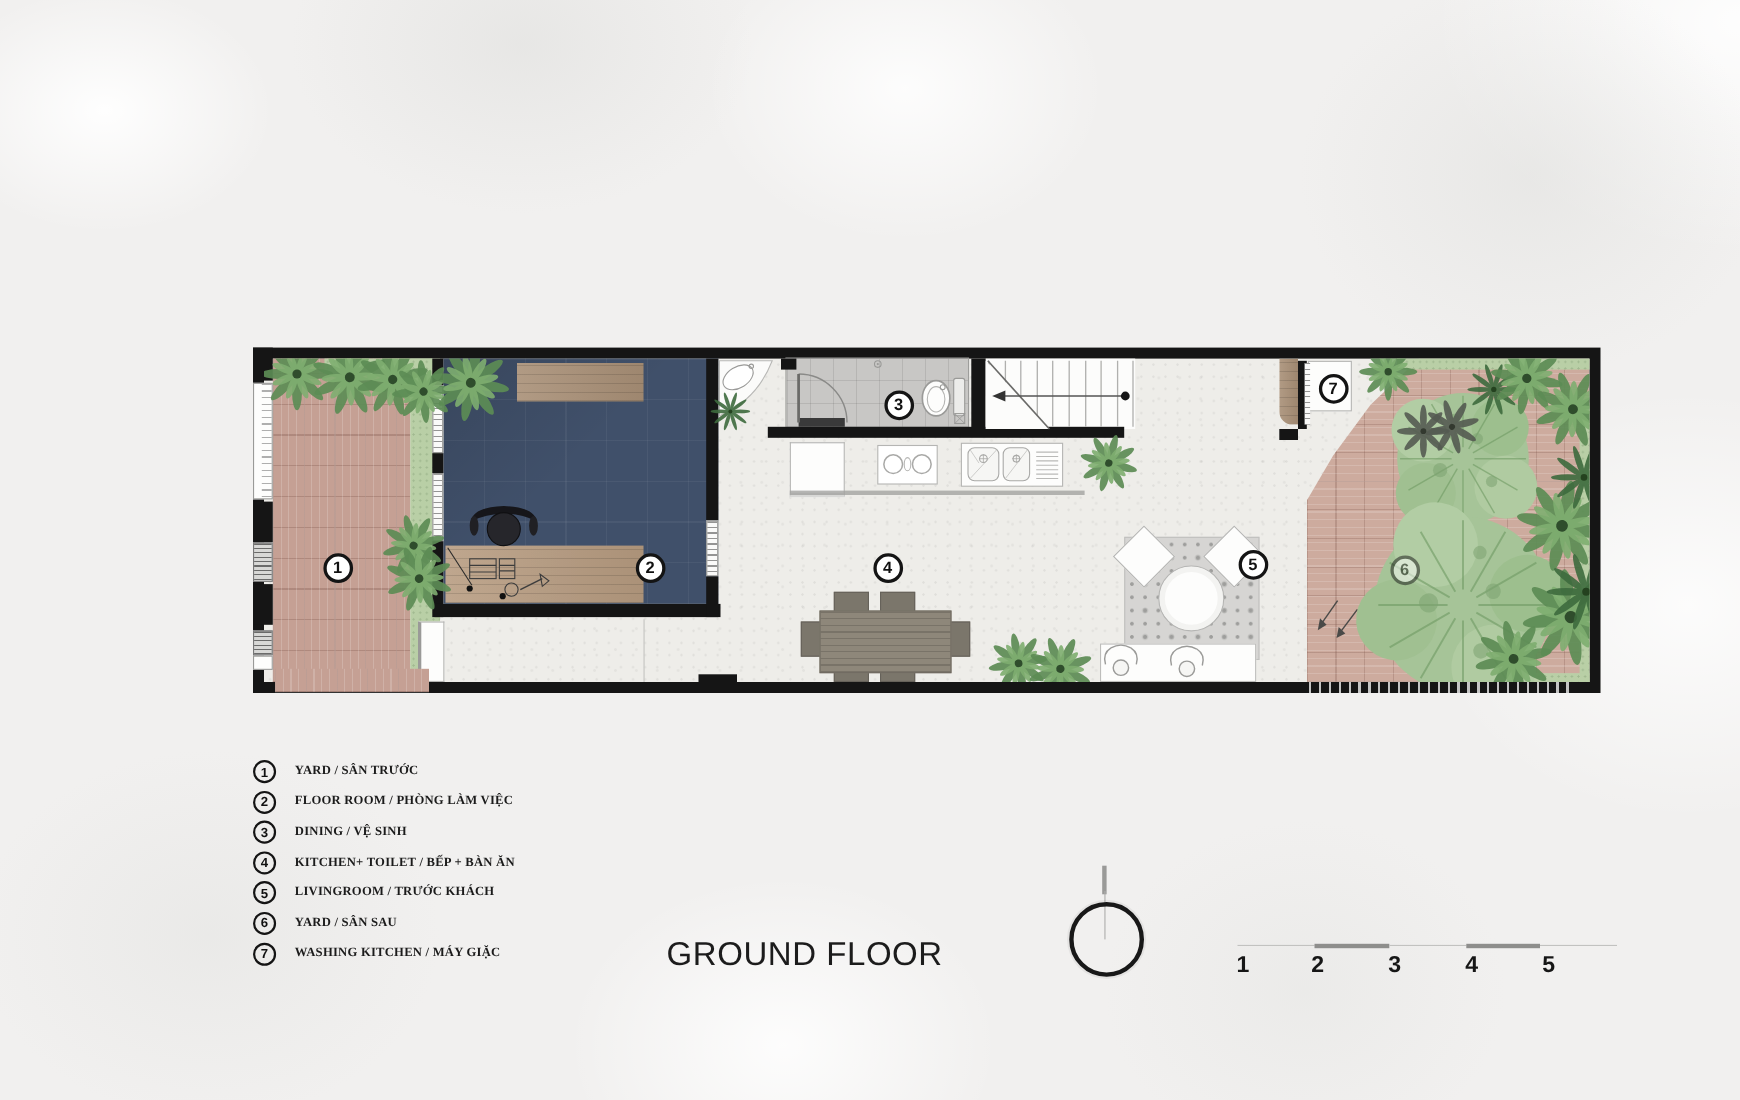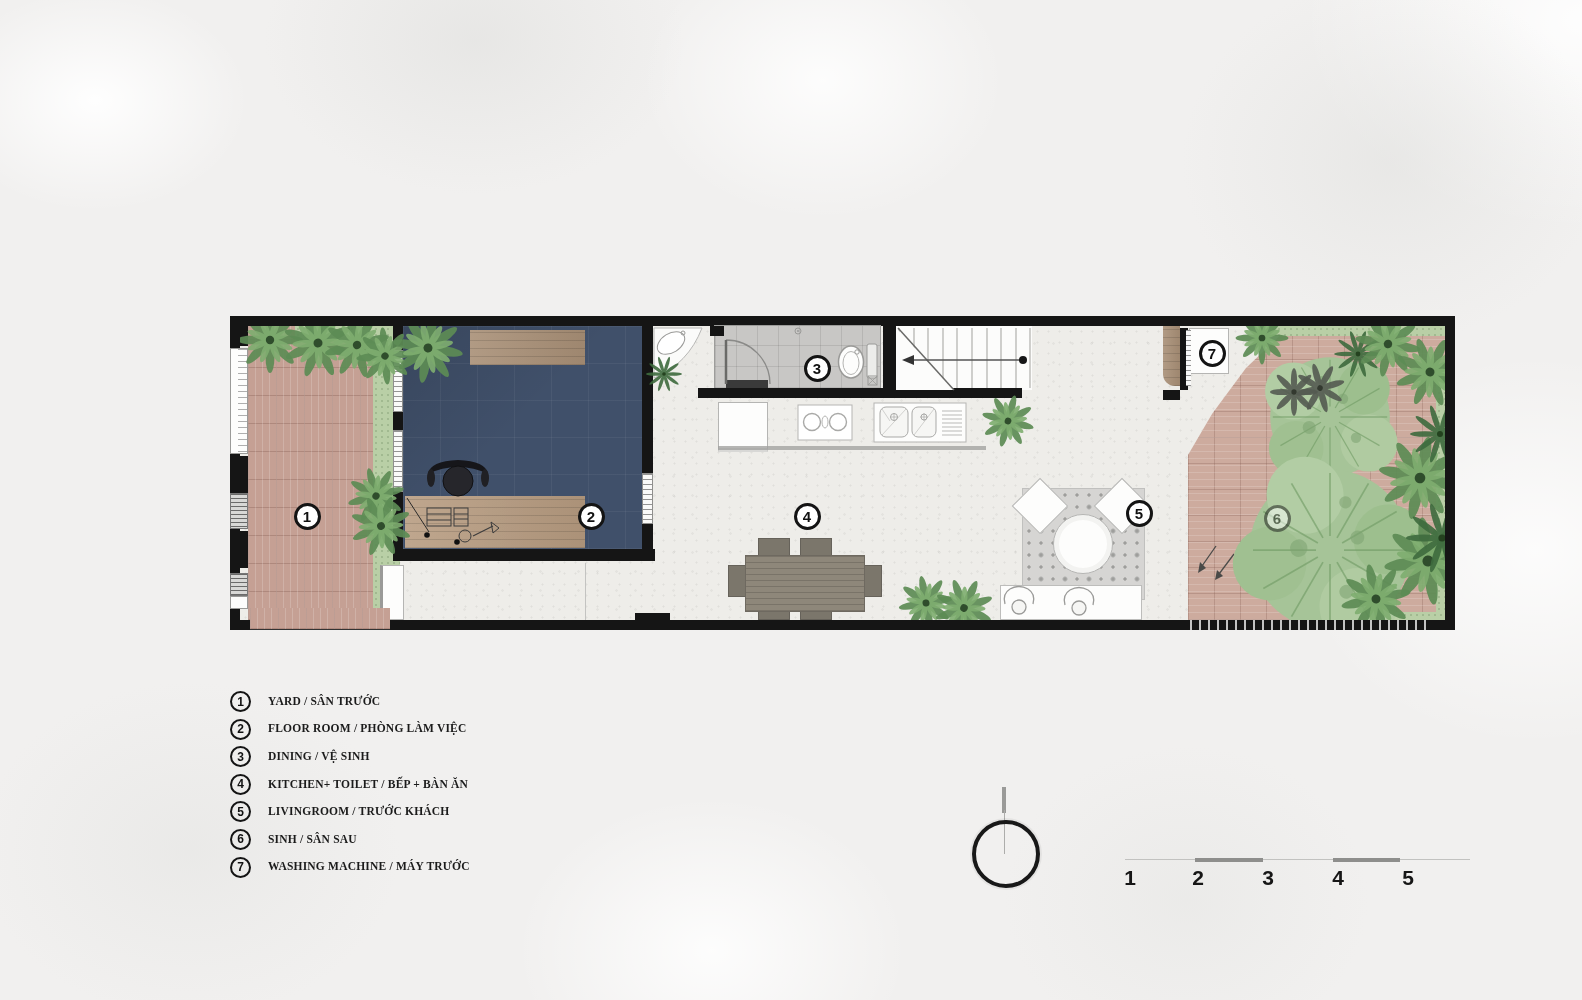--- a/index.html
+++ b/index.html
@@ -393,28 +393,29 @@
     <div class="lrow">
       <span class="lnum">4</span>
       <span class="llab">KITCHEN+ TOILET / BẾP + BÀN ĂN</span>
     </div>
     <div class="lrow">
       <span class="lnum">5</span>
       <span class="llab">LIVINGROOM / TRƯỚC KHÁCH</span>
     </div>
     <div class="lrow">
       <span class="lnum">6</span>
-      <span class="llab">SINH / SÂN SAU</span>
+      <span class="llab">YARD / SÂN SAU</span>
     </div>
     <div class="lrow">
       <span class="lnum">7</span>
-      <span class="llab">WASHING MACHINE / MÁY TRƯỚC</span>
+      <span class="llab">WASHING KITCHEN / MÁY GIẶC</span>
     </div>
   </div>
 
+  <div class="title">GROUND FLOOR</div>
 
   <div>
     <div class="compass-stub"></div>
     <div class="compass-needle"></div>
     <div class="compass-circle"></div>
   </div>
 
   <div class="scalebar">
     <div class="seg thin" style="left:0;width:70px"></div>
     <div class="seg thick" style="left:70px;width:68px"></div>

